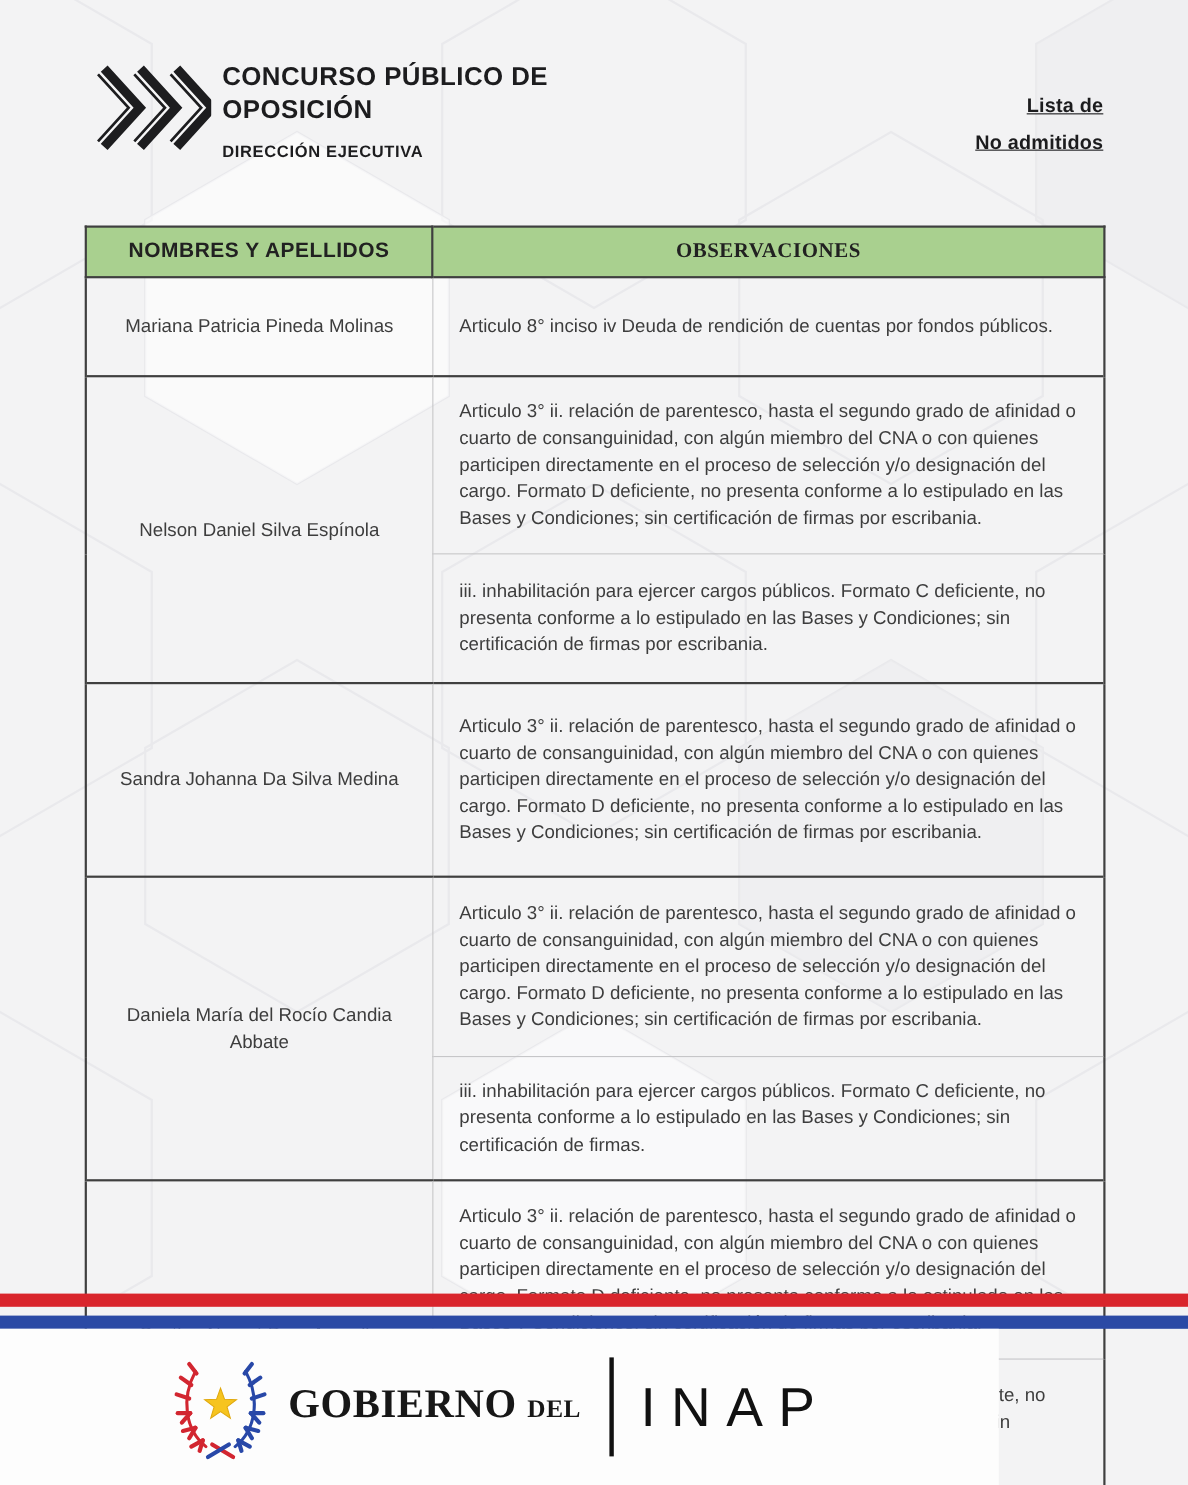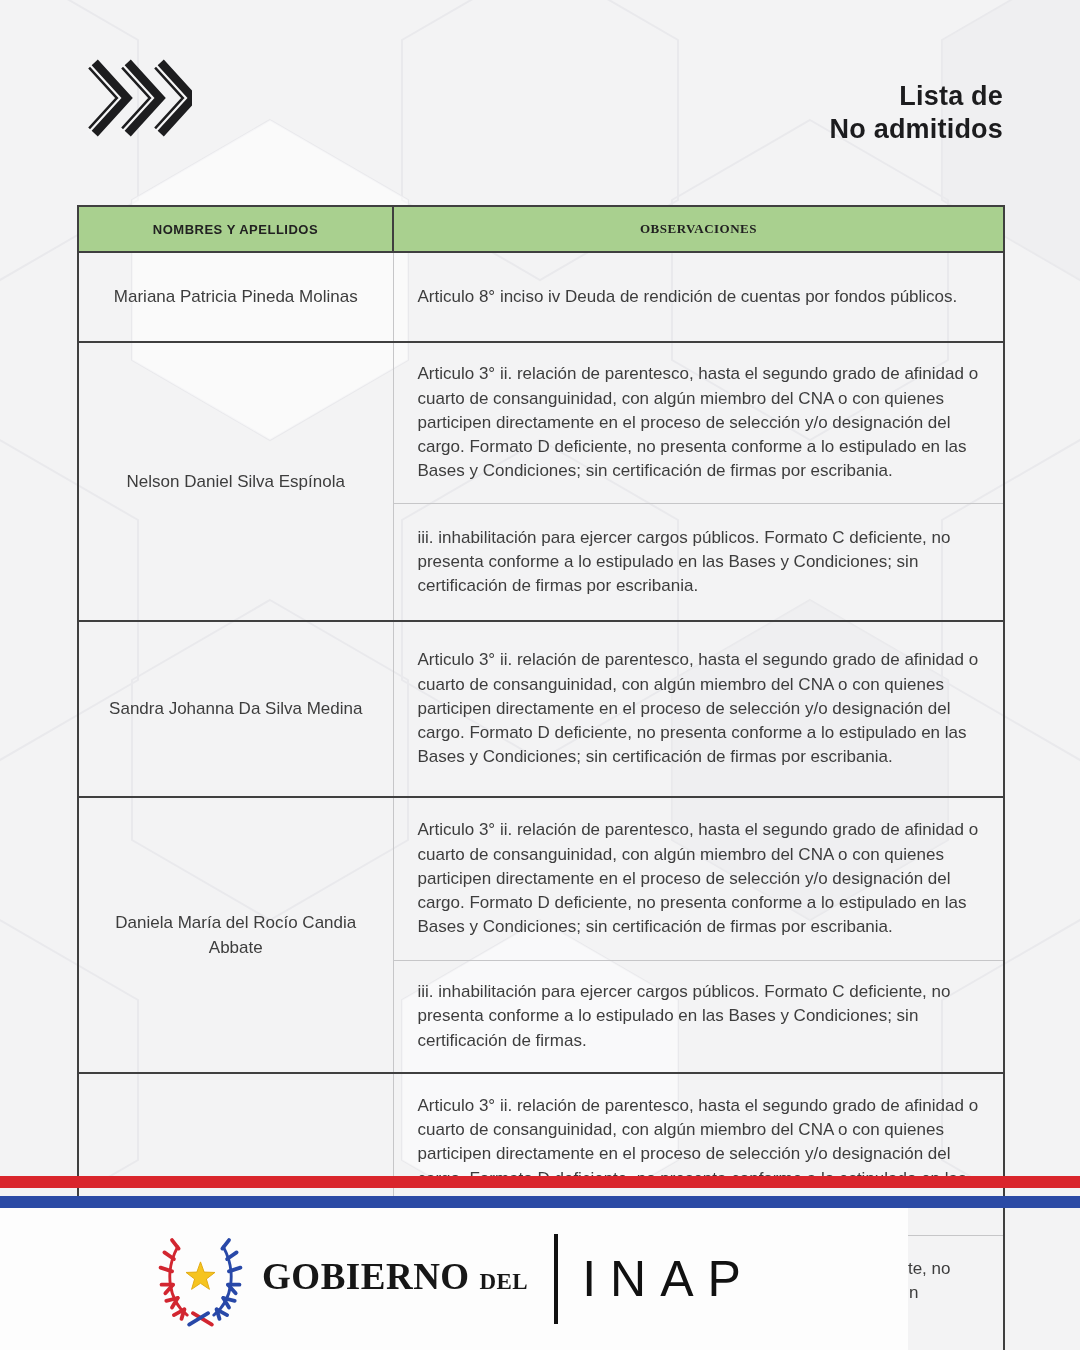--- a/index.html
+++ b/index.html
@@ -12,33 +12,33 @@
   }
   .hexbg{position:absolute;left:0;top:0;z-index:0;}
   .content{position:relative;z-index:1;width:1080px;height:1350px;}
 
   
   .chevrons{position:absolute;left:84px;top:58px;}
   .title-block{position:absolute;left:202px;top:54px;width:480px;}
   .title{font-size:23.5px;font-weight:bold;color:#1c1c1e;line-height:30px;letter-spacing:.4px;}
   .subtitle{margin-top:16px;font-size:15px;font-weight:bold;color:#1c1c1e;letter-spacing:.6px;}
   .list-title{position:absolute;right:77px;top:80px;text-align:right;
-    font-size:27px;font-weight:bold;color:#1c1c1e;line-height:33px;letter-spacing:.2px;}
+    font-size:18px;font-weight:bold;color:#1c1c1e;line-height:33px;letter-spacing:.2px;text-decoration:underline;}
 
   
   table.roster{
     position:absolute;left:77px;top:205px;width:926px;
     border-collapse:collapse;table-layout:fixed;
     background:transparent;
   }
   table.roster col.c1{width:315px;}
   table.roster col.c2{width:611px;}
   table.roster th{
     background:#a9d08f;color:#212121;
-    font-size:13px;font-weight:bold;letter-spacing:.5px;
+    font-size:19px;font-weight:bold;letter-spacing:.5px;
     height:42px;text-align:center;vertical-align:middle;
     border:2px solid #3f3f3f;border-left:2px solid #3f3f3f;
   }
   table.roster th + th{border-left:1.5px solid #b9c9a6;font-family:Liberation Serif, serif;}
   table.roster td{
     vertical-align:middle;font-size:17px;color:#3d3d3d;
     background:transparent;
   }
   td.name{
     text-align:center;padding:0 28px;line-height:1.5;
@@ -110,20 +110,25 @@
       </g>
       <g fill="none" stroke="#f6f6f7" stroke-width="2.2">
         <polyline points="5,6 36,40 5,74"></polyline>
         <polyline points="38,6 69,40 38,74"></polyline>
         <polyline points="71,6 102,40 71,74"></polyline>
       </g>
     </svg>
   </div>
 
   <div class="title-block">
+    <div class="title">
+      <span>CONCURSO PÚBLICO DE</span><br>
+      <span>OPOSICIÓN</span>
+    </div>
+    <div class="subtitle">DIRECCIÓN EJECUTIVA</div>
   </div>
 
   <div class="list-title">
     <span>Lista de</span><br>
     <span>No admitidos</span>
   </div>
 
   <table class="roster">
     <colgroup>
         <col class="c1">

